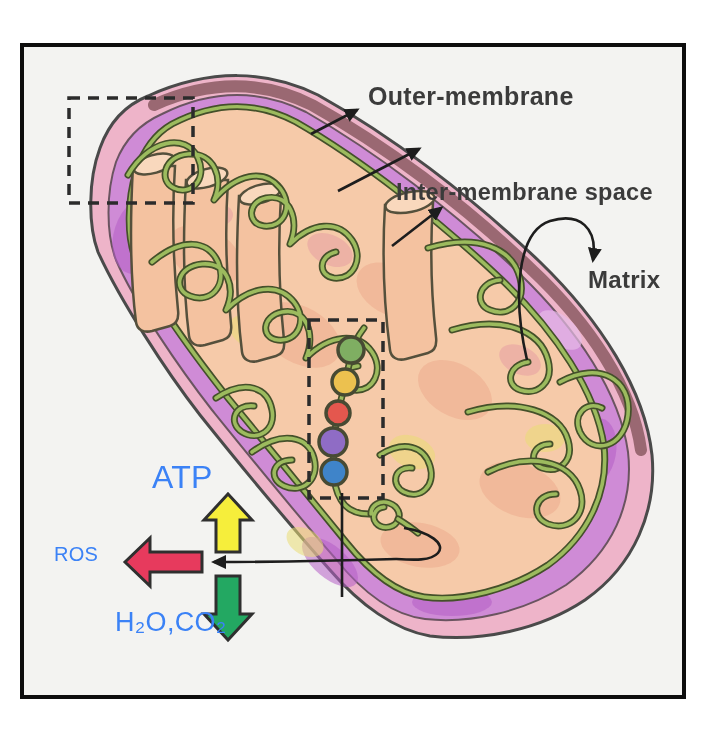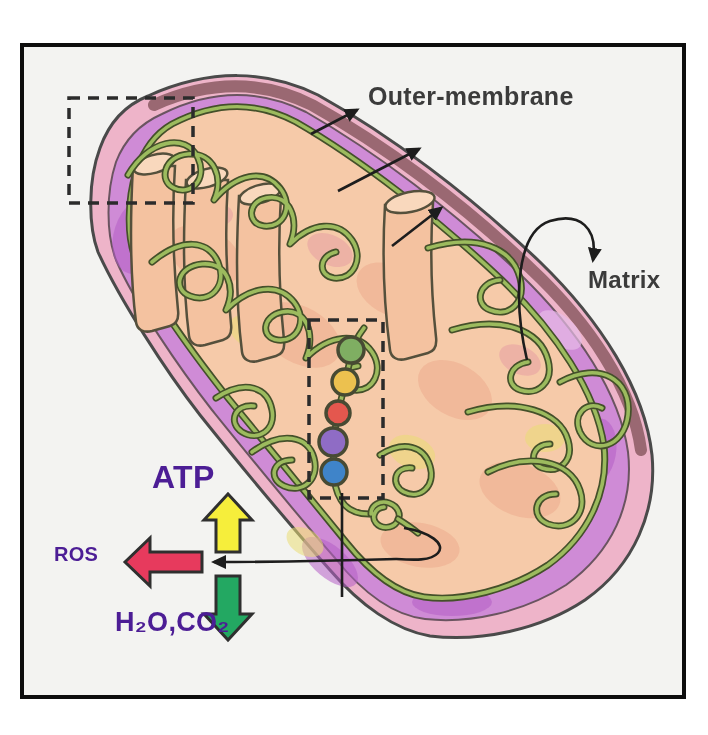--- a/index.html
+++ b/index.html
@@ -8,21 +8,21 @@
   .stage{position:absolute;left:0;top:0;width:708px;height:546px;}
   .frame{position:absolute;left:20px;top:43px;width:658px;height:648px;
          border:4px solid #0d0d0d;background:#f3f3f1;}
   svg.draw{position:absolute;left:0;top:0;width:708px;height:735px;}
   .lbl{position:absolute;color:#3b3b3b;font-weight:600;letter-spacing:.3px;
        white-space:nowrap;line-height:1;}
   .lbl-outer{left:368px;top:84px;font-size:25px;}
   .lbl-inner{left:432px;top:130px;font-size:25px;}
   .lbl-ims{left:396px;top:181px;font-size:23.5px;}
   .lbl-matrix{left:588px;top:268px;font-size:24px;}
-  .lbl-out{font-weight:700;color:#4c1d95;}
+  .lbl-out{font-weight:400;color:#3b82f6;}
   .lbl-atp{left:152px;top:461px;font-size:32px;}
   .lbl-ros{left:54px;top:544px;font-size:20px;}
   .lbl-h2o{left:84px;top:609px;font-size:27px;margin-left:31px;}
   
   .sil{fill:#eeb4c9;stroke:#4a4a4a;stroke-width:3;}
   .band{fill:none;stroke:#9a6872;stroke-width:12;stroke-linecap:round;}
   .purp{fill:#cf8bd6;stroke:#6a5460;stroke-width:2;}
   .patch-dk{fill:#b45ec6;opacity:.55;}
   .patch-lt{fill:#e7bce7;opacity:.7;}
   .mat{fill:#f6caa9;}
@@ -194,17 +194,18 @@
     </g>
 
     <g>
       <polygon class="blockarrow" points="228,494 252,520 240,520 240,552 216,552 216,520 204,520" fill="#f6ee3b"></polygon>
       <polygon class="blockarrow" points="125,562 150,538 150,552 202,552 202,572 150,572 150,586" fill="#e73a5d"></polygon>
       <polygon class="blockarrow" points="228,640 204,614 216,614 216,576 240,576 240,614 252,614" fill="#23a862"></polygon>
     </g>
   </svg>
 
   <div class="lbl lbl-outer">Outer-membrane</div>
+  <div class="lbl lbl-ims">Inter-membrane space</div>
   <div class="lbl lbl-matrix">Matrix</div>
   <div class="lbl lbl-out lbl-atp">ATP</div>
   <div class="lbl lbl-out lbl-ros">ROS</div>
   <div class="lbl lbl-out lbl-h2o">H₂O,CO₂</div>
 </div>
 
 </body></html>

